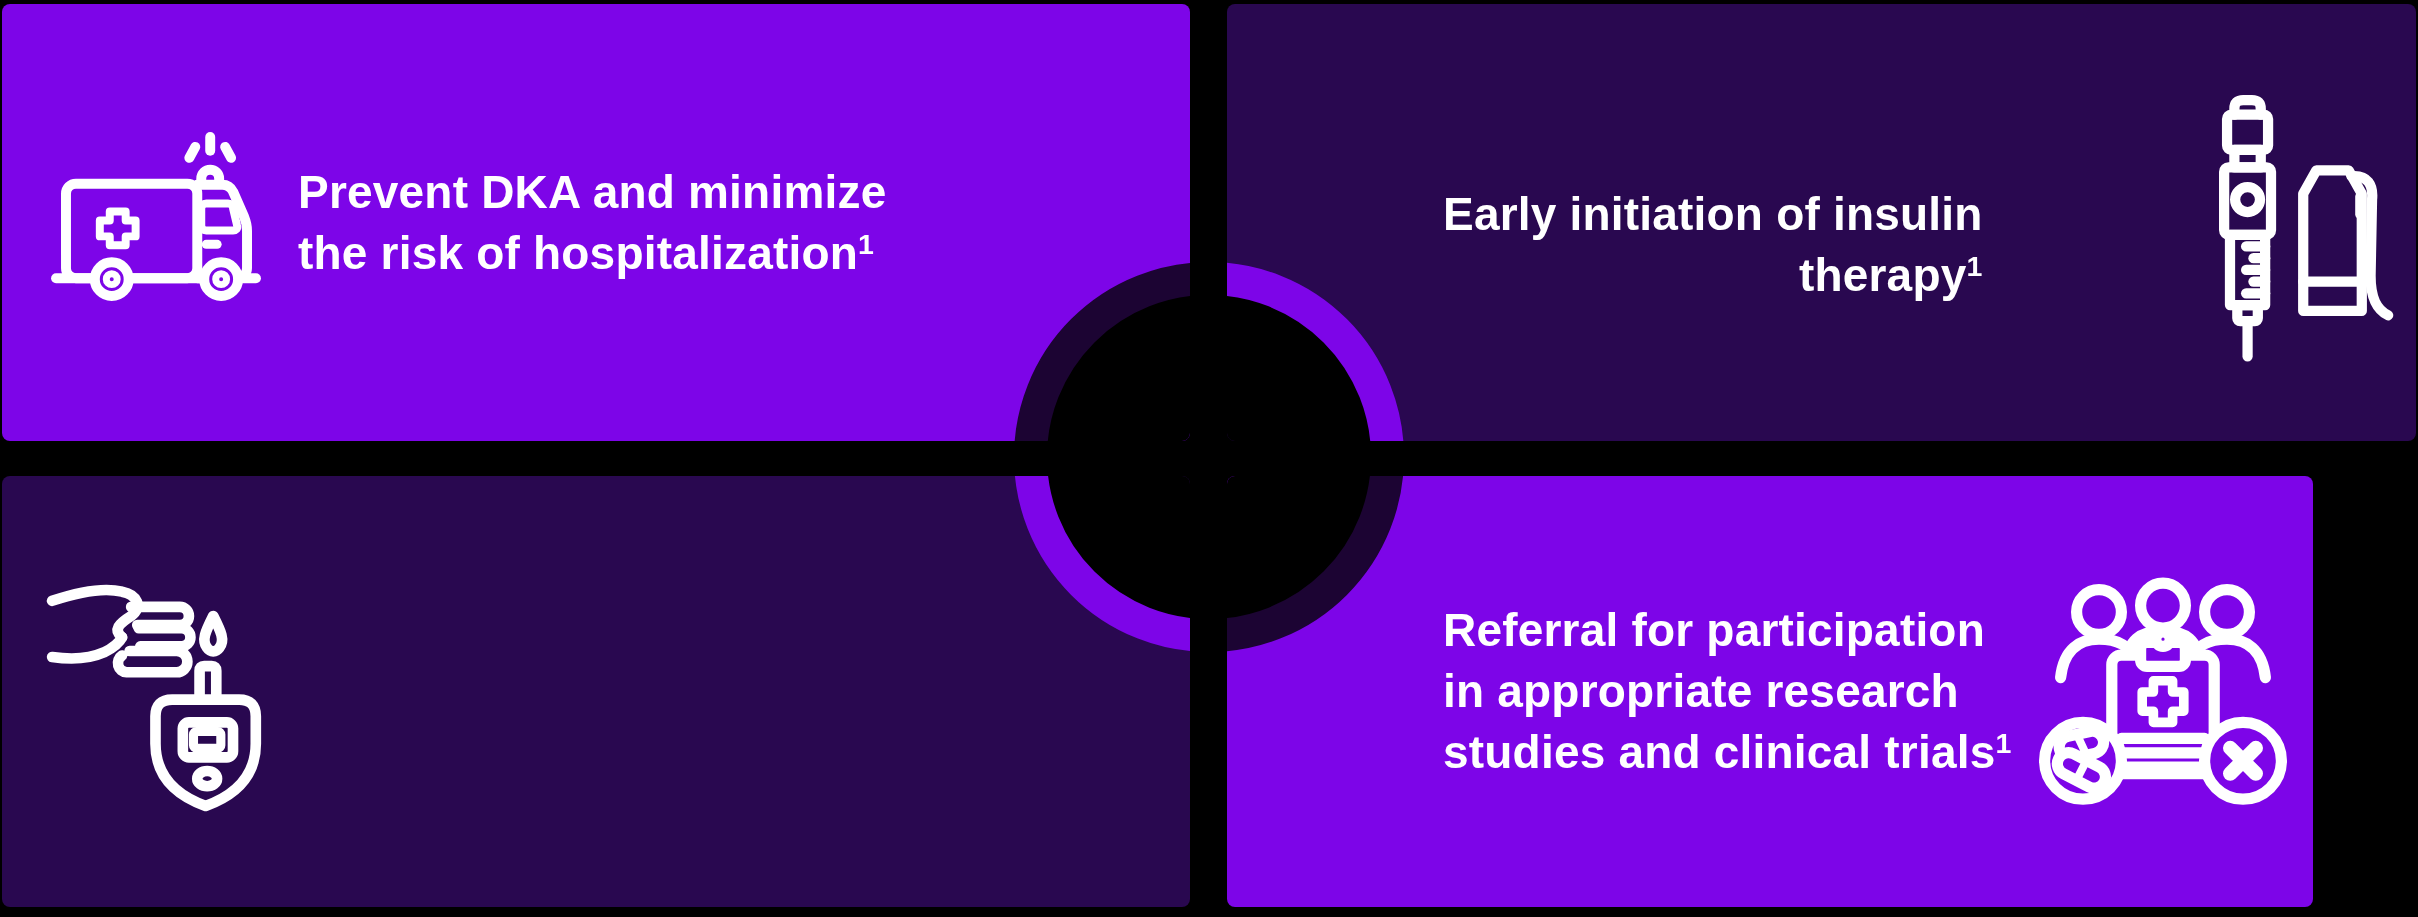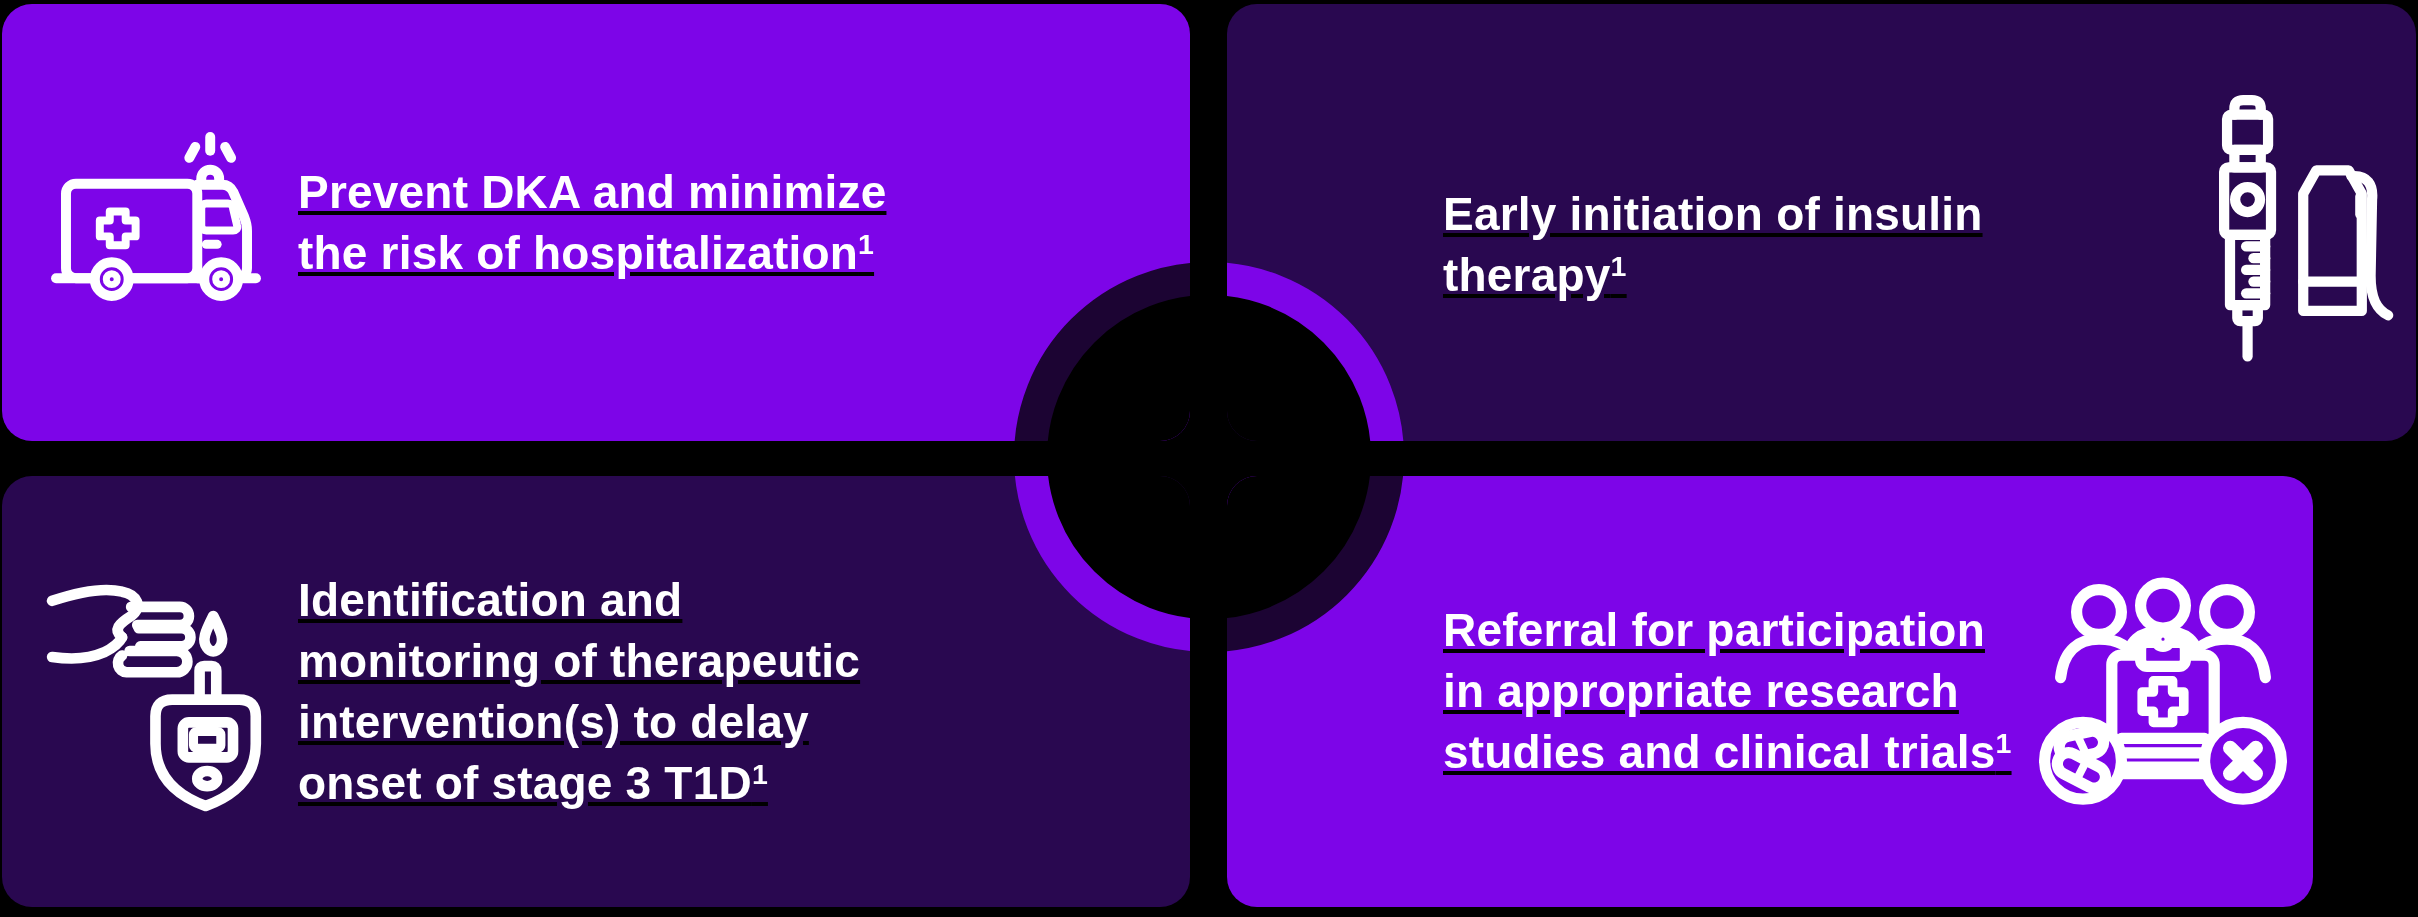--- a/index.html
+++ b/index.html
@@ -1,23 +1,23 @@
 <!DOCTYPE html>
 <html style="--bright: #7d05e8; --dark: #290850; --ring-dark: #1c0433; --black: #000000; --white: #ffffff;"><head>
 <meta charset="utf-8">
 <style>
   html,body { margin:0; padding:0; background:#000; }
   .stage {
     position:relative; width:2418px; height:917px;
     background:var(--black,#000); overflow:hidden;
     font-family:"Liberation Sans", sans-serif;
   }
-  .card { position:absolute; overflow:hidden; border-radius:30px;text-decoration:underline; }
+  .card { position:absolute; overflow:hidden; border-radius:8px; }
   .card--bright { background:var(--bright,#7d05e8); }
-  .card--dark   { background:var(--dark,#290850); }
+  .card--dark   { background:var(--dark,#290850);text-align:right; }
 
   #card-tl { left:2px;    top:4px;   width:1188px; height:437px; }
   #card-tr { left:1227px; top:4px;   width:1189px; height:437px; }
   #card-bl { left:2px;    top:476px; width:1188px; height:431px; }
   #card-br { left:1227px; top:476px; width:1086px; height:431px; }
 
   .center-ring {
     position:absolute; width:324px; height:324px; border-radius:50%;
     background:var(--black,#000); border:33px solid var(--bright,#7d05e8);
     box-sizing:content-box; z-index:0;
@@ -126,24 +126,20 @@
           <path d="M63,38 h28 a6,6 0 0 1 0,12 h-27"></path>
           <path d="M57,53 h31 a7,7 0 0 1 0,14 h-33 a6,6 0 0 1 -3,-11"></path>
           <path d="M112,30 C107,40 104,46 108,51 C110,54 114,54 116,51 C120,46 117,40 112,30 Z"></path>
           <path d="M103,84 V66 q0,-3 3,-3 h5 q3,0 3,3 V84"></path>
           <path class="fill-bg" d="M74,96 q0,-11 11,-11 h44 q11,0 11,11 v18 q0,29 -33,41 q-33,-12 -33,-41 Z"></path>
           <rect x="92" y="100" width="33" height="23" rx="4"></rect>
           <rect x="99" y="106" width="18" height="11" rx="2" stroke-width="6"></rect>
           <ellipse cx="108" cy="137" rx="6.5" ry="5"></ellipse>
         </svg>
       </div>
-      <div class="card-text">Identification and
-monitoring of therapeutic
-intervention(s) to delay
-onset of stage 3 T1D<sup>1</sup></div>
     </div>
   </div>
 
   <div class="card card--bright" id="card-br">
     <div class="center-ring"></div>
     <div class="content content--right">
       <div class="card-text">Referral for participation
 in appropriate research
 studies and clinical trials<sup>1</sup></div>
       <div class="icon-box">

